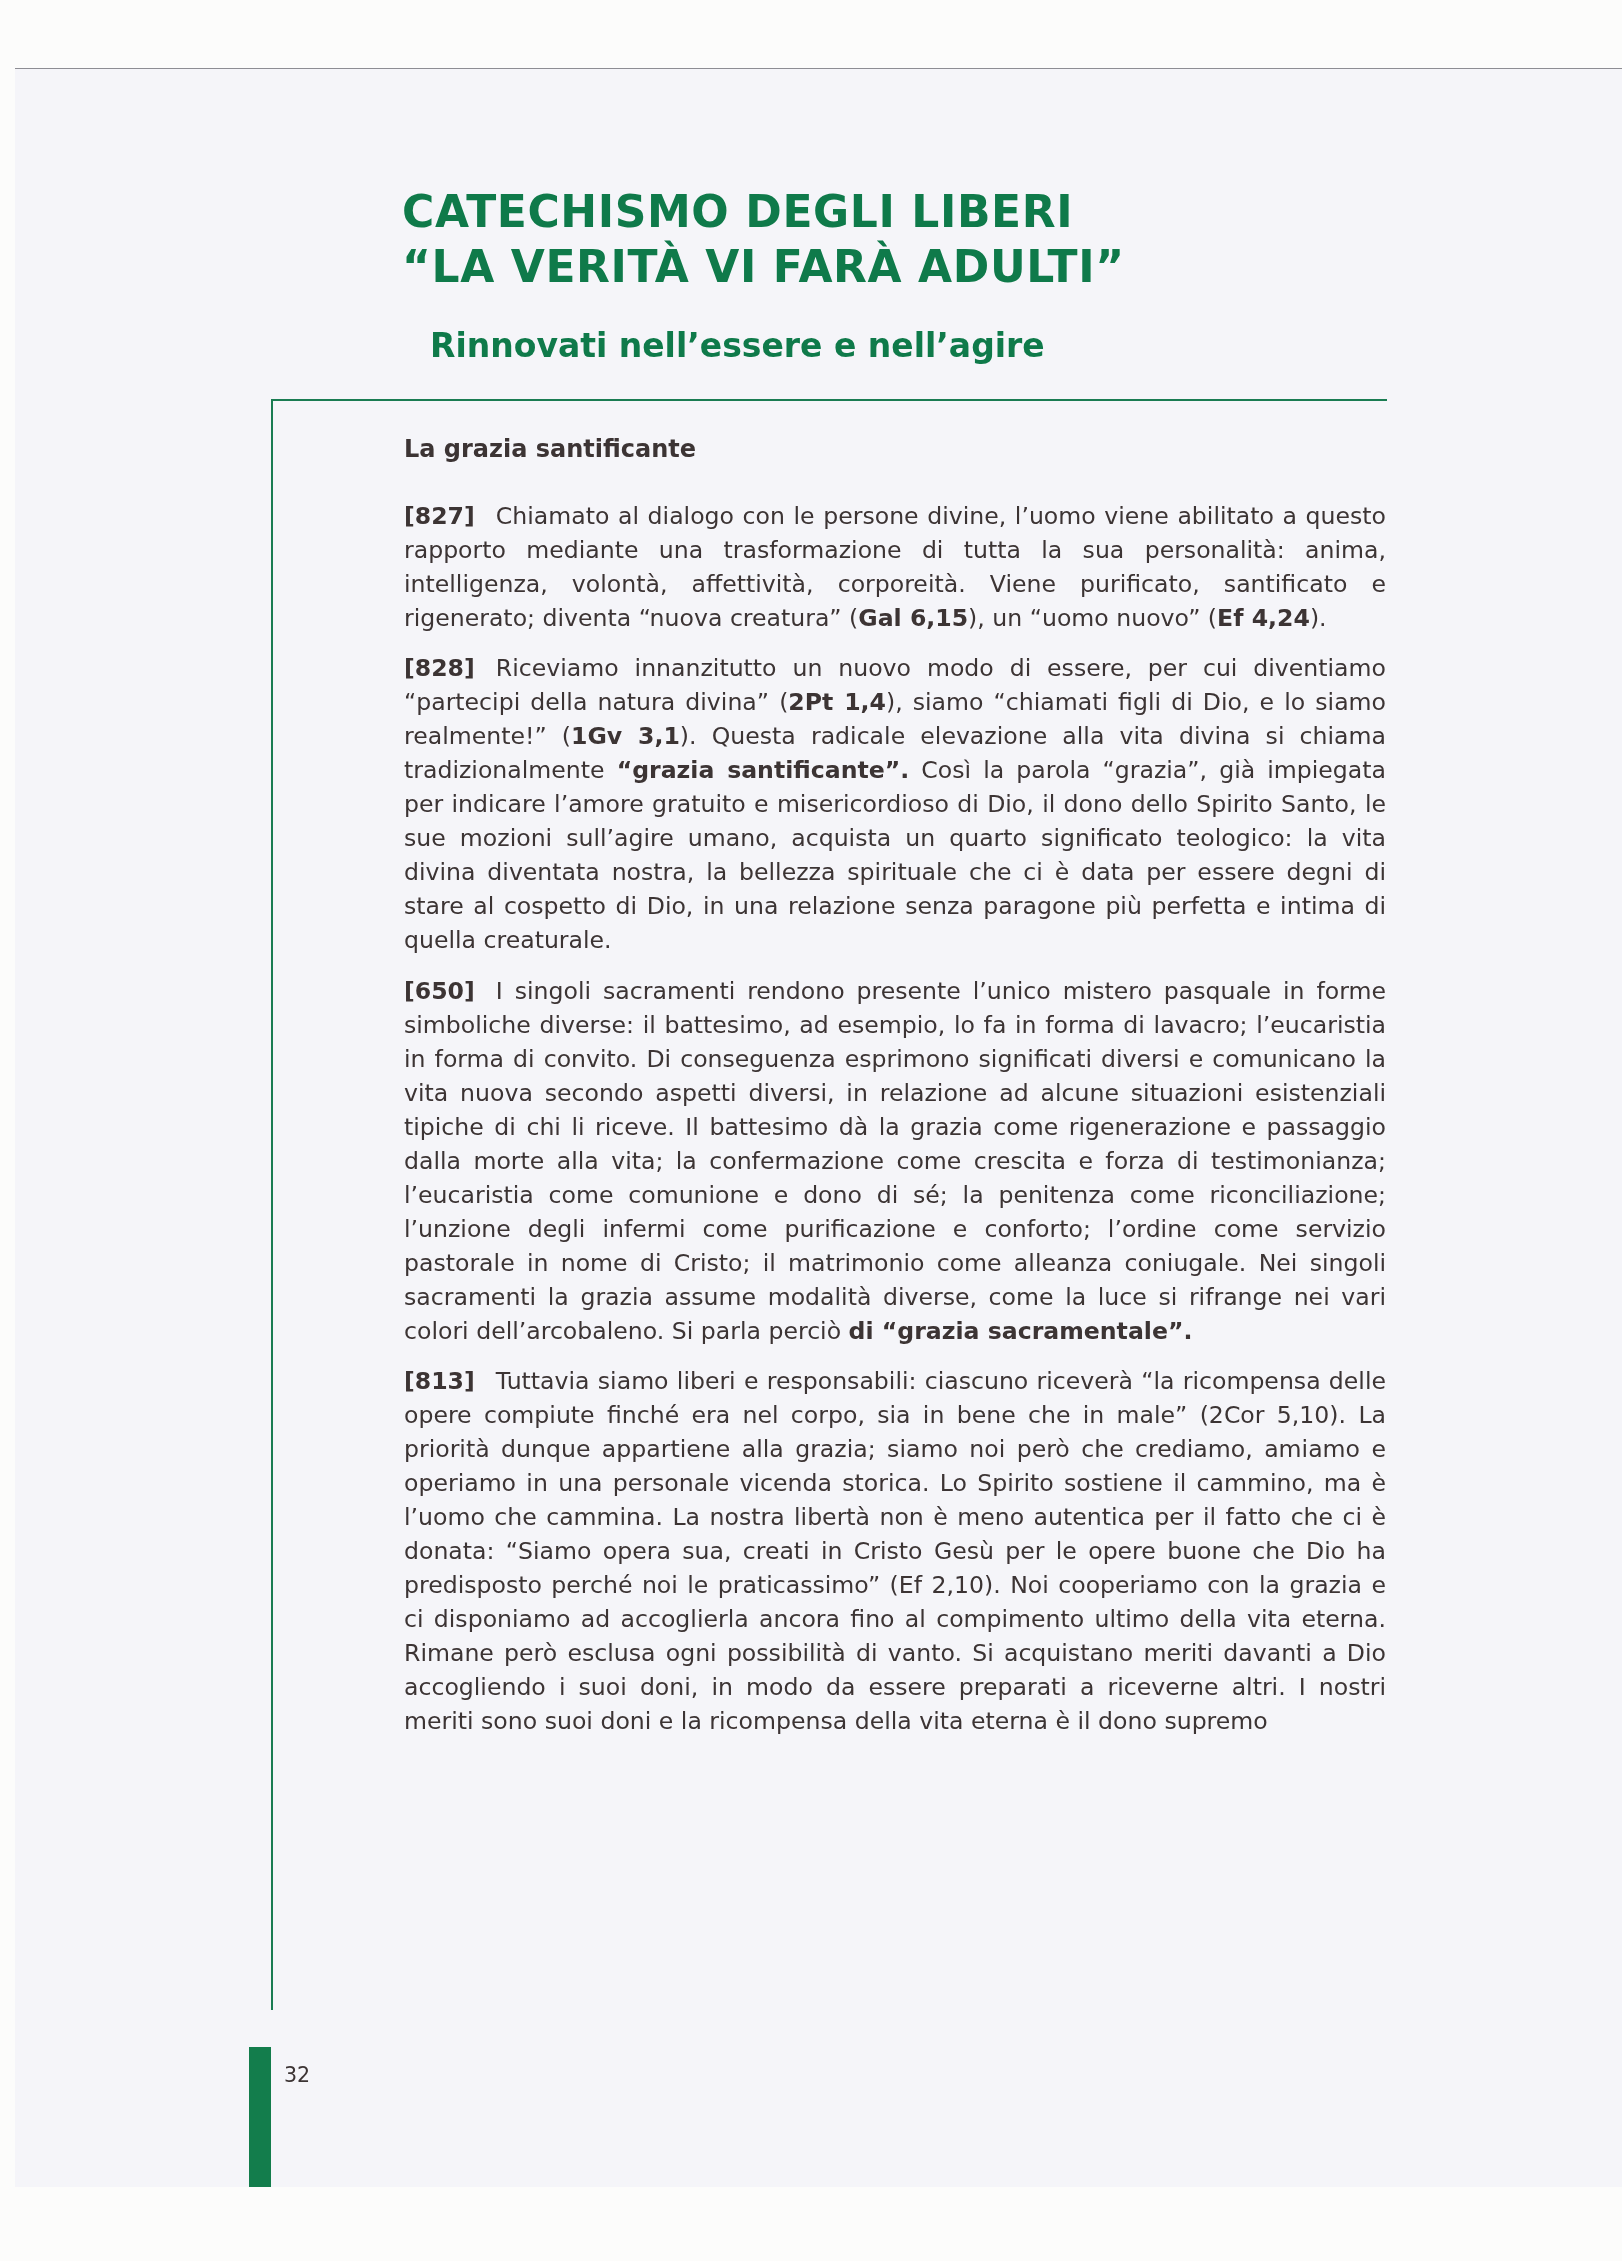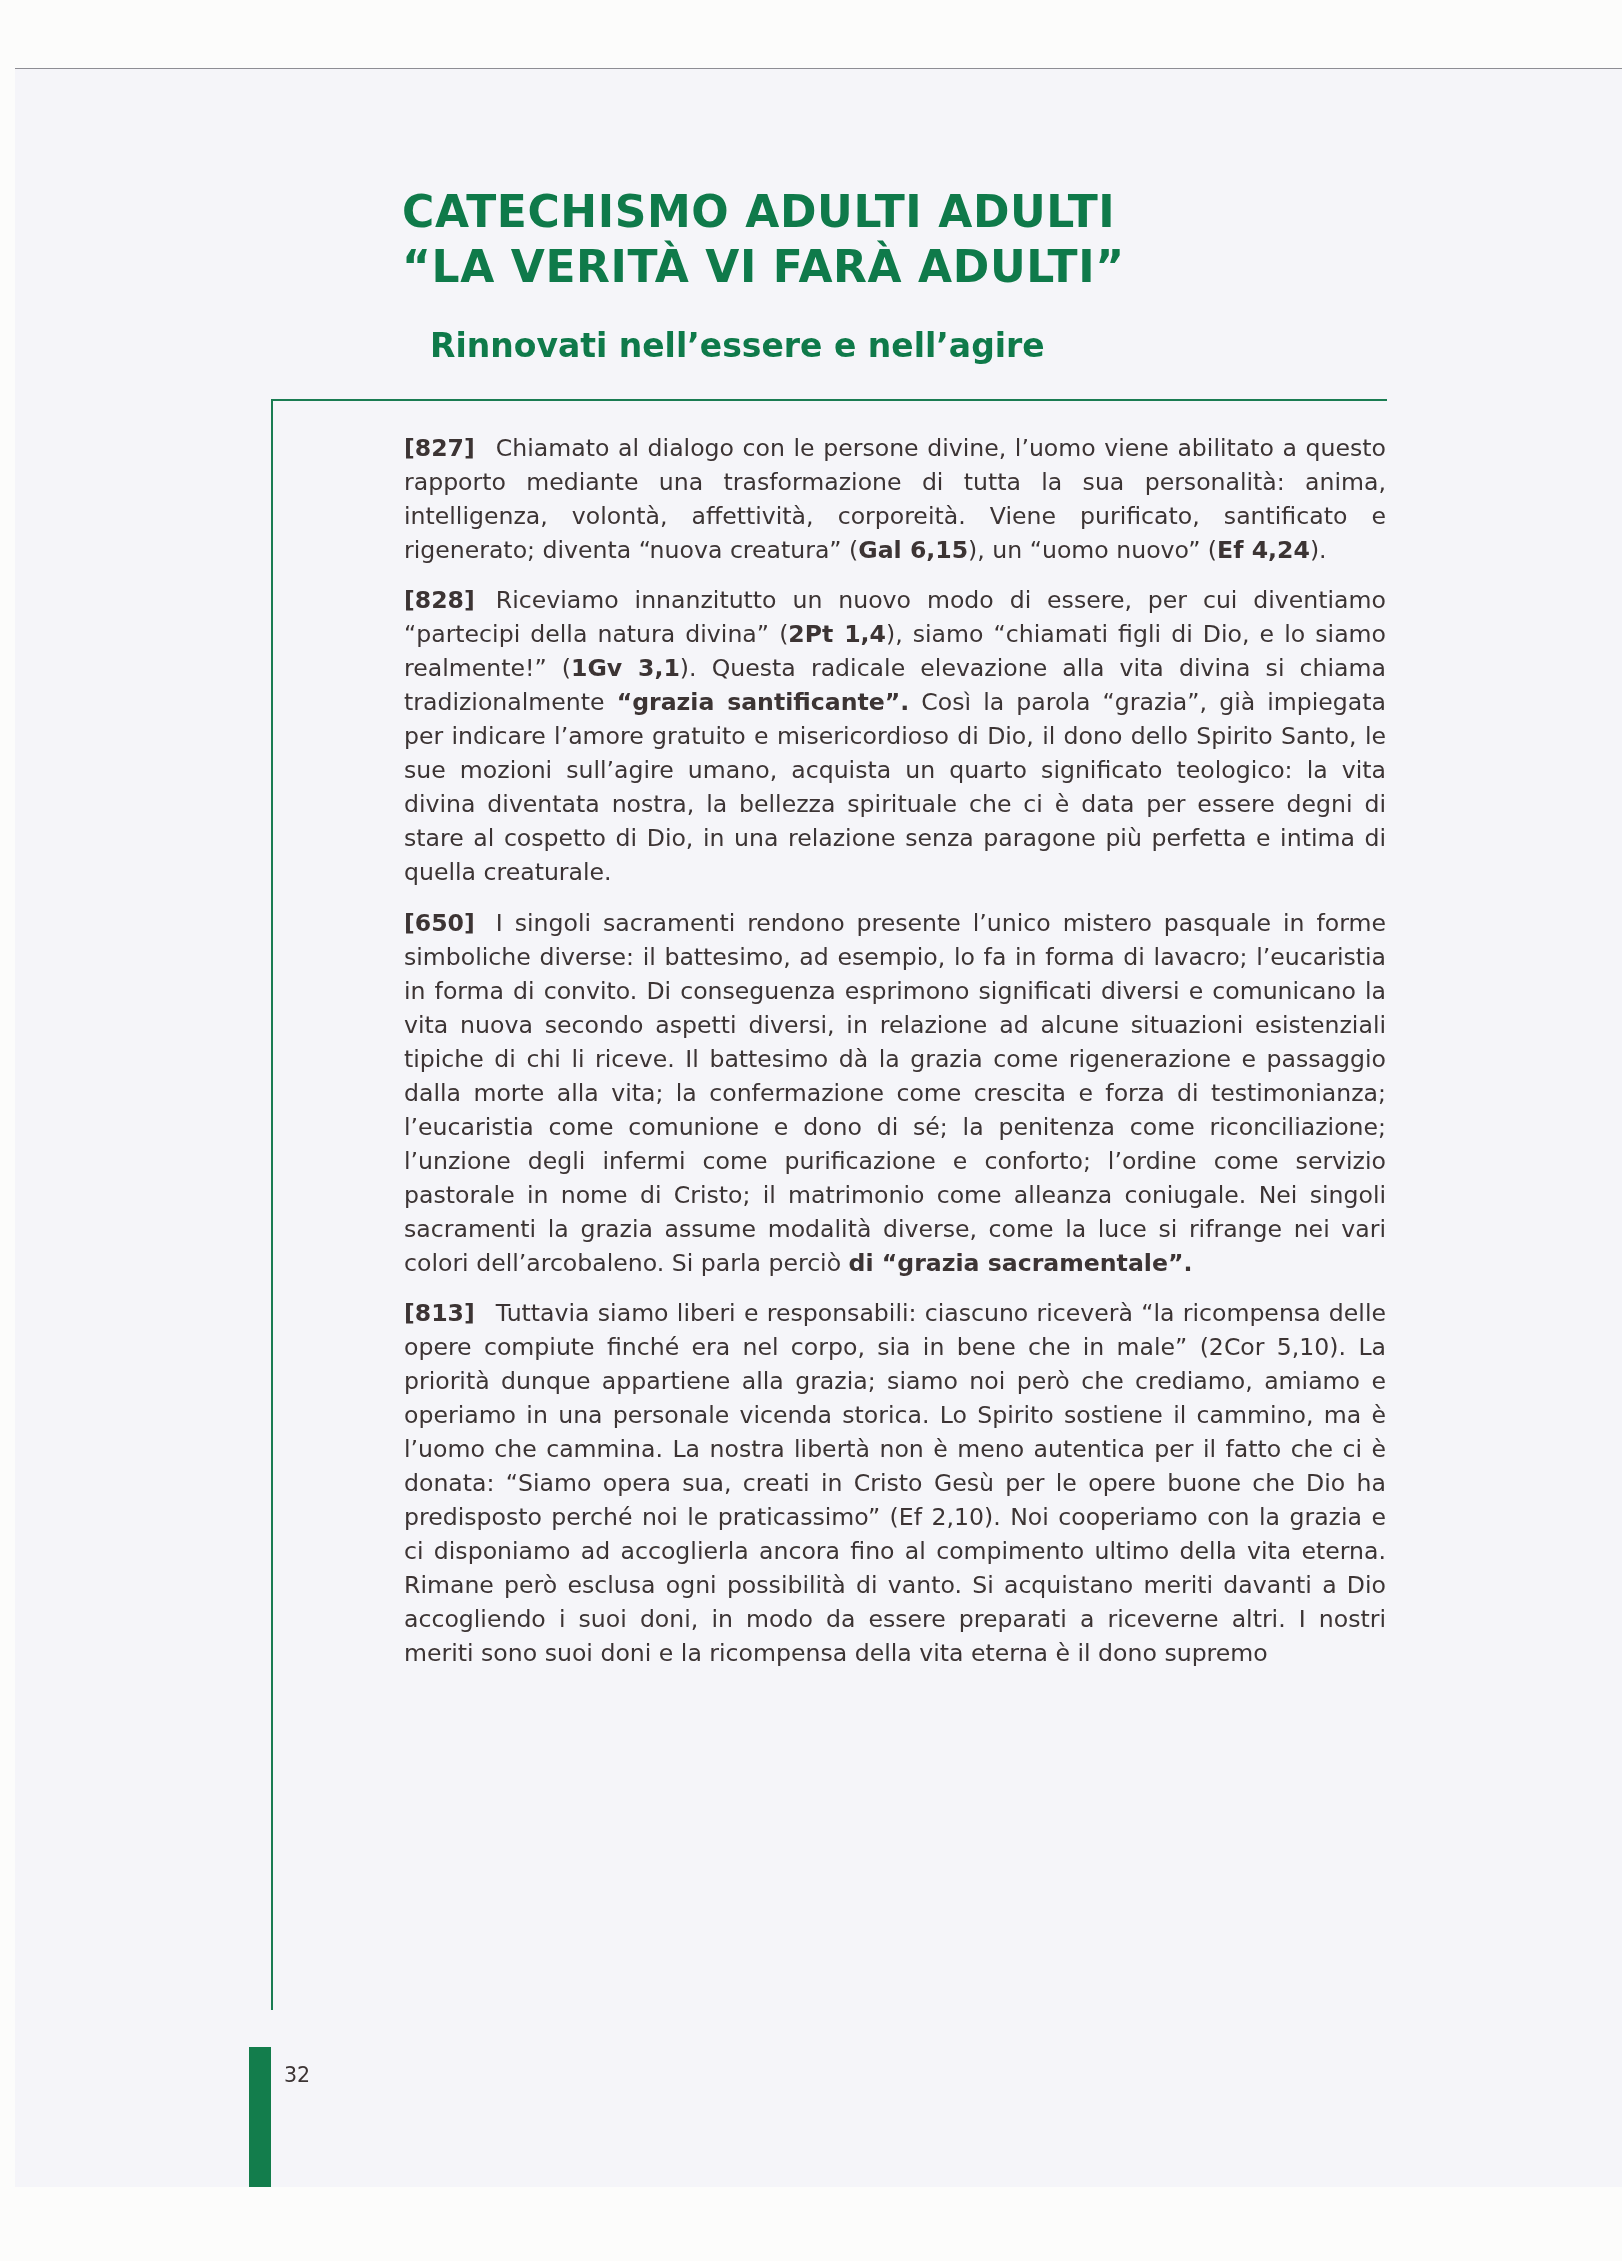--- a/index.html
+++ b/index.html
@@ -41,28 +41,29 @@
   .page-num {
     position:absolute; left:284px; top:2063px; font-family:"DejaVu Sans", sans-serif;
     font-size:20.6px; color:#3c3434;
   }
 </style>
 </head>
 <body>
 
 <div class="paper"></div>
 
-<div class="title t1">CATECHISMO ADULTI ADULTI</div>
+<div class="title t1">CATECHISMO DEGLI LIBERI</div>
 <div class="title t2">“LA VERITÀ VI FARÀ ADULTI”</div>
 <div class="subtitle">Rinnovati nell’essere e nell’agire</div>
 
 <div class="frame-top"></div>
 <div class="frame-left"></div>
 
 <div class="content">
+  <div class="section-heading">La grazia santificante</div>
   <div id="paragraphs">
       <p class="para"><span class="num">[827]</span><span>Chiamato al dialogo con le persone divine, l’uomo viene abilitato a questo rapporto mediante una trasformazione di tutta la sua personalità: anima, intelligenza, volontà, affettività, corporeità. Viene purificato, santifi­cato e rigenerato; diventa “nuova creatura” (</span><b>Gal 6,15</b><span>), un “uomo nuovo” (</span><b>Ef 4,24</b><span>).</span></p>
       <p class="para"><span class="num">[828]</span><span>Riceviamo innanzitutto un nuovo modo di essere, per cui diventiamo “partecipi della natura divina” (</span><b>2Pt 1,4</b><span>), siamo “chiamati figli di Dio, e lo siamo realmente!” (</span><b>1Gv 3,1</b><span>). Questa radicale elevazione alla vita divina si chiama tradizionalmente </span><b>“grazia santificante”.</b><span> Così la parola “grazia”, già impiegata per indicare l’amore gratuito e misericordioso di Dio, il dono dello Spirito Santo, le sue mozioni sull’agire umano, acquista un quarto significato teologico: la vita divina diventata nostra, la bellezza spirituale che ci è data per essere degni di stare al cospetto di Dio, in una relazione senza paragone più perfetta e intima di quella creaturale.</span></p>
       <p class="para"><span class="num">[650]</span><span>I singoli sacramenti rendono presente l’unico mistero pasquale in forme simboliche diverse: il battesimo, ad esempio, lo fa in forma di lavacro; l’eucaristia in forma di convito. Di conseguenza esprimono significati diver­si e comunicano la vita nuova secondo aspetti diversi, in relazione ad alcune situazioni esistenziali tipiche di chi li riceve. Il battesimo dà la grazia come rigenerazione e passaggio dalla morte alla vita; la confermazione come cre­scita e forza di testimonianza; l’eucaristia come comunione e dono di sé; la penitenza come riconciliazione; l’unzione degli infermi come purificazione e conforto; l’ordine come servizio pastorale in nome di Cristo; il matrimonio come alleanza coniugale. Nei singoli sacramenti la grazia assume modalità diverse, come la luce si rifrange nei vari colori dell’arcobaleno. Si parla per­ciò </span><b>di “grazia sacramentale”.</b></p>
       <p class="para"><span class="num">[813]</span><span>Tuttavia siamo liberi e responsabili: ciascuno riceverà “la ricompensa delle opere compiute finché era nel corpo, sia in bene che in male” (2Cor 5,10). La priorità dunque appartiene alla grazia; siamo noi però che credia­mo, amiamo e operiamo in una personale vicenda storica. Lo Spirito sostie­ne il cammino, ma è l’uomo che cammina. La nostra libertà non è meno autentica per il fatto che ci è donata: “Siamo opera sua, creati in Cristo Gesù per le opere buone che Dio ha predisposto perché noi le praticassimo” (Ef 2,10). Noi cooperiamo con la grazia e ci disponiamo ad accoglierla ancora fino al compimento ultimo della vita eterna. Rimane però esclusa ogni pos­sibilità di vanto. Si acquistano meriti davanti a Dio accogliendo i suoi doni, in modo da essere preparati a riceverne altri. I nostri meriti sono suoi doni e la ricompensa della vita eterna è il dono supremo</span></p>
     </div>
 </div>
 
 <div class="green-bar"></div>
 <div class="page-num">32</div>

